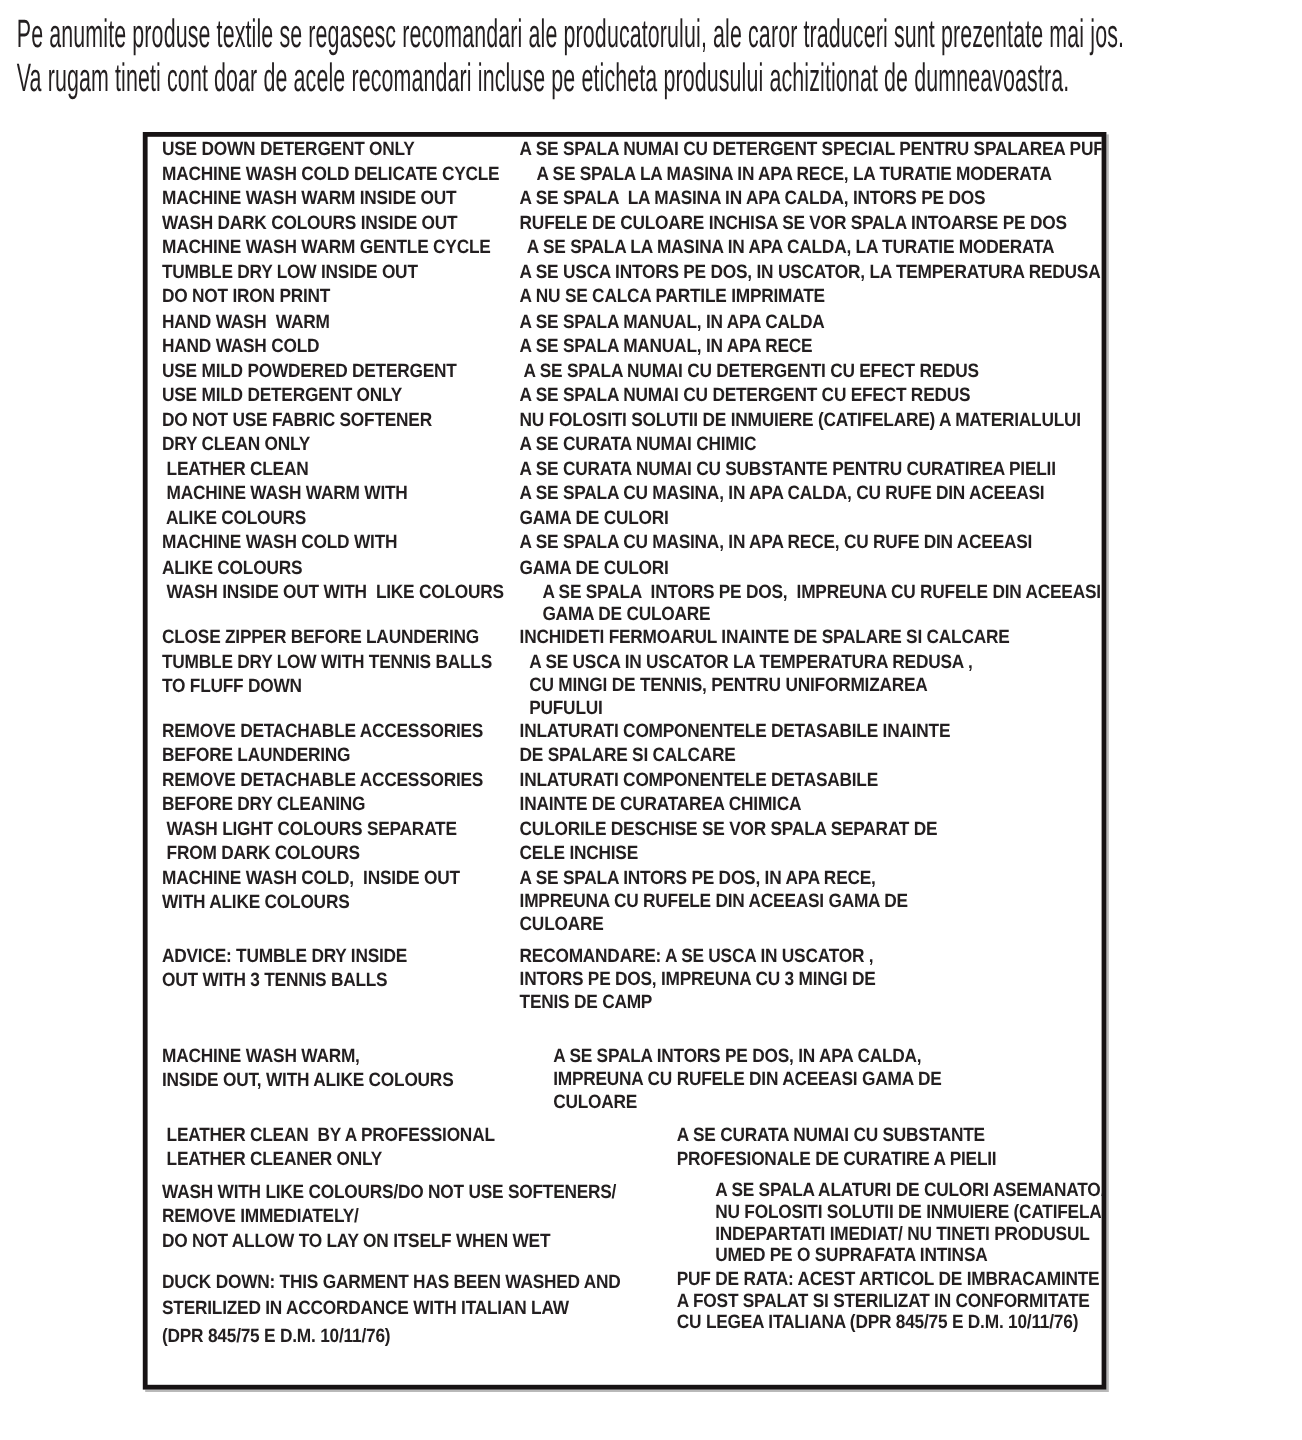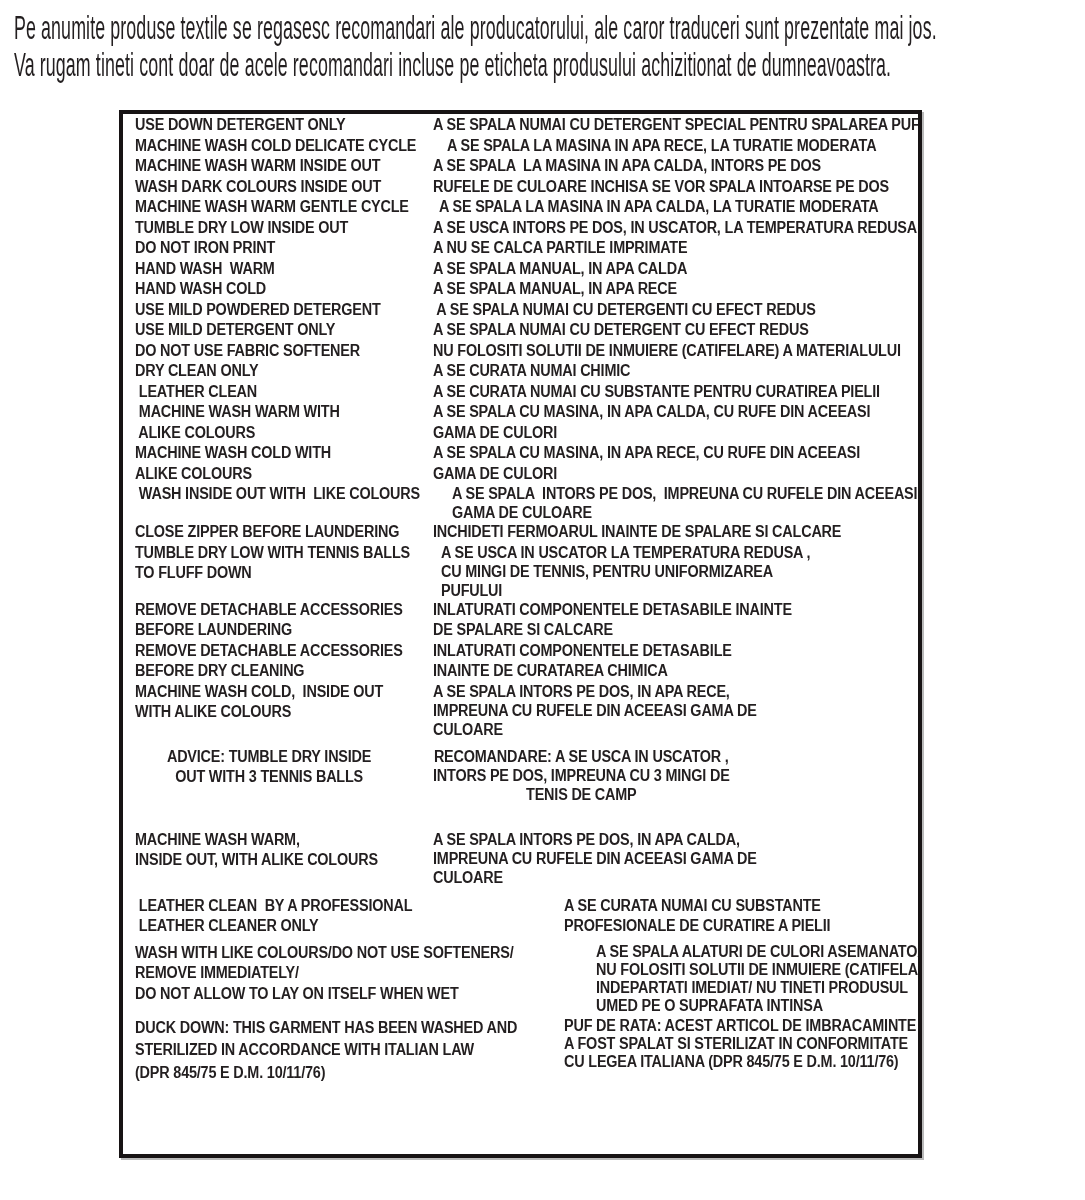--- a/index.html
+++ b/index.html
@@ -141,28 +141,32 @@
       </div>
       <div class="row">
         <div class="cell left"><div class="line">REMOVE DETACHABLE ACCESSORIES</div><div class="line">BEFORE LAUNDERING</div></div>
         <div class="cell right"><div class="line">INLATURATI COMPONENTELE DETASABILE INAINTE</div><div class="line">DE SPALARE SI CALCARE</div></div>
       </div>
       <div class="row">
         <div class="cell left"><div class="line">REMOVE DETACHABLE ACCESSORIES</div><div class="line">BEFORE DRY CLEANING</div></div>
         <div class="cell right"><div class="line">INLATURATI COMPONENTELE DETASABILE</div><div class="line">INAINTE DE CURATAREA CHIMICA</div></div>
       </div>
       <div class="row">
+        <div class="cell left"><div class="line"> WASH LIGHT COLOURS SEPARATE</div><div class="line"> FROM DARK COLOURS</div></div>
+        <div class="cell right"><div class="line">CULORILE DESCHISE SE VOR SPALA SEPARAT DE</div><div class="line">CELE INCHISE</div></div>
+      </div>
+      <div class="row">
         <div class="cell left"><div class="line">MACHINE WASH COLD,  INSIDE OUT</div><div class="line">WITH ALIKE COLOURS</div></div>
         <div class="cell right t19"><div class="line">A SE SPALA INTORS PE DOS, IN APA RECE,</div><div class="line">IMPREUNA CU RUFELE DIN ACEEASI GAMA DE</div><div class="line">CULOARE</div></div>
       </div>
-      <div class="row" style="margin-top: 8px; text-align: center;">
+      <div class="row" style="margin-top: 8px;">
         <div class="cell left"><div class="line">ADVICE: TUMBLE DRY INSIDE</div><div class="line">OUT WITH 3 TENNIS BALLS</div></div>
         <div class="cell right t19"><div class="line">RECOMANDARE: A SE USCA IN USCATOR ,</div><div class="line">INTORS PE DOS, IMPREUNA CU 3 MINGI DE</div><div class="line">TENIS DE CAMP</div></div>
       </div>
-      <div class="row" style="margin-top: 26px;">
+      <div class="row" style="margin-top: 26px; gap: 28px;">
         <div class="cell left"><div class="line">MACHINE WASH WARM,</div><div class="line">INSIDE OUT, WITH ALIKE COLOURS</div></div>
         <div class="cell right t19"><div class="line">A SE SPALA INTORS PE DOS, IN APA CALDA,</div><div class="line">IMPREUNA CU RUFELE DIN ACEEASI GAMA DE</div><div class="line">CULOARE</div></div>
       </div>
       <div class="row wide" style="margin-top: 9px;">
         <div class="cell left"><div class="line"> LEATHER CLEAN  BY A PROFESSIONAL</div><div class="line"> LEATHER CLEANER ONLY</div></div>
         <div class="cell right"><div class="line">A SE CURATA NUMAI CU SUBSTANTE</div><div class="line">PROFESIONALE DE CURATIRE A PIELII</div></div>
       </div>
       <div class="row wide" style="margin-top: 6px; gap: 32px;">
         <div class="cell left"><div class="line">WASH WITH LIKE COLOURS/DO NOT USE SOFTENERS/</div><div class="line">REMOVE IMMEDIATELY/</div><div class="line">DO NOT ALLOW TO LAY ON ITSELF WHEN WET</div></div>
         <div class="cell right t18"><div class="line">A SE SPALA ALATURI DE CULORI ASEMANATOARE/</div><div class="line">NU FOLOSITI SOLUTII DE INMUIERE (CATIFELARE) /</div><div class="line">INDEPARTATI IMEDIAT/ NU TINETI PRODUSUL</div><div class="line">UMED PE O SUPRAFATA INTINSA</div></div>

